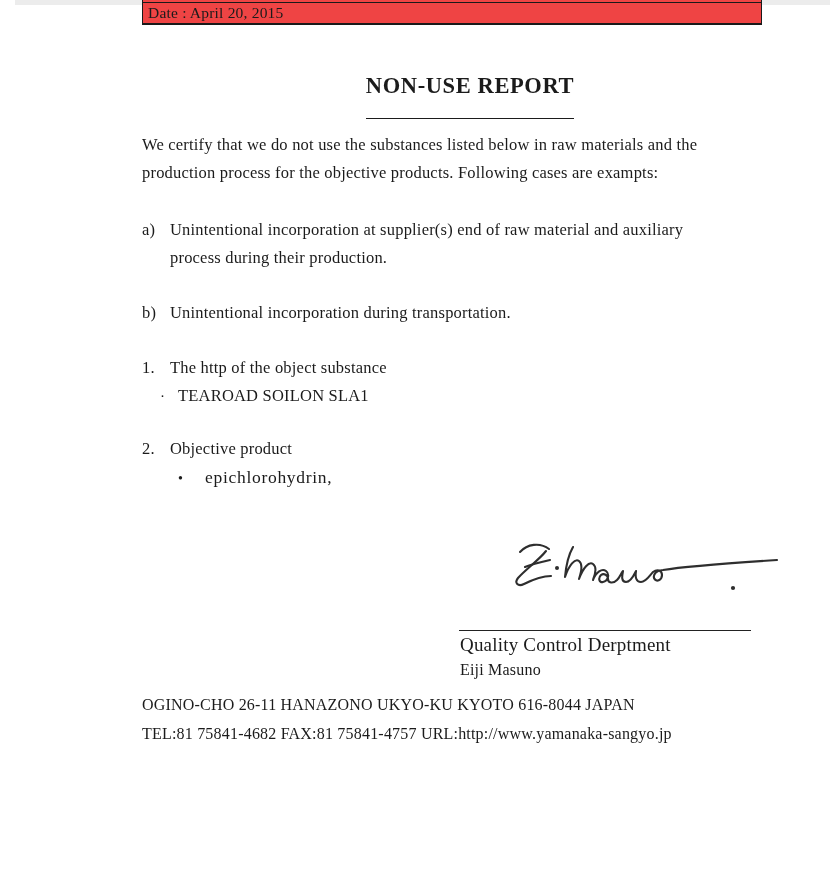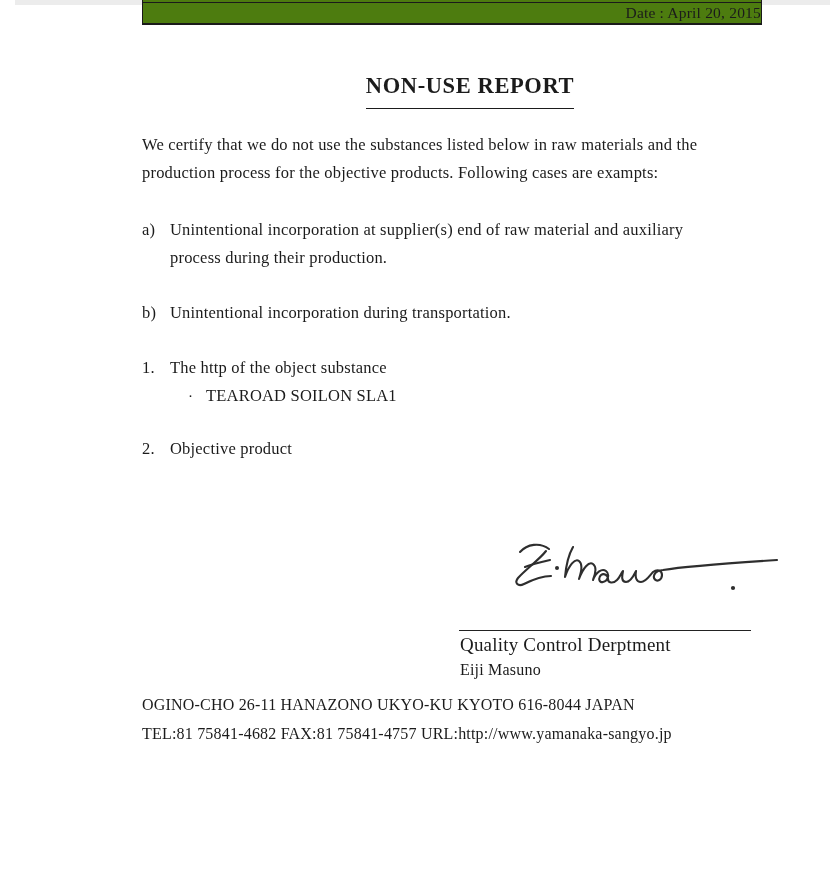--- a/index.html
+++ b/index.html
@@ -5,40 +5,40 @@
   html,body{margin:0;padding:0;background:#fff;}
   .page{
     position:relative;width:830px;height:879px;overflow:hidden;
     background:#ffffff;color:#1b1b1b;
     font-family:"Liberation Serif","DejaVu Serif",serif;
     letter-spacing:0.2px;
   }
   .top-strip{position:absolute;left:15px;top:0;width:815px;height:5px;background:#ececec;}
   
   .htable{
-    position:absolute;left:142px;top:0;width:618px;background:#4d7c0f;
-    border-left:1.6px solid #1a1a1a;border-right:1.6px solid #1a1a1a;border-bottom:1.6px solid #1a1a1a;text-align:right;
+    position:absolute;left:142px;top:0;width:618px;background:#ef4444;
+    border-left:1.6px solid #1a1a1a;border-right:1.6px solid #1a1a1a;border-bottom:1.6px solid #1a1a1a;
   }
   .htable .sliver{height:2px;border-bottom:1.6px solid #1a1a1a;}
   .htable .hrow{height:20px;line-height:20px;padding:0 0 0 5px;font-size:15.5px;}
   .htable .hrow.first{border-bottom:1.6px solid #1a1a1a;}
   
   .title-wrap{position:absolute;left:150px;top:73px;width:640px;text-align:center;}
   .title-wrap span{
     font-size:22.5px;font-weight:bold;letter-spacing:0.6px;
-    border-bottom:1.8px solid #1b1b1b;padding-bottom:10px;
+    border-bottom:1.8px solid #1b1b1b;padding-bottom:20px;
   }
   
   .intro{position:absolute;left:142px;top:131px;width:640px;font-size:16.5px;line-height:28px;}
   .list-item{position:absolute;font-size:16.5px;line-height:28px;}
   .list-item .marker{position:absolute;left:0;top:0;}
   .list-item .body{margin-left:28px;}
   .bullet-row{white-space:nowrap;}
   .bullet-row .bullet{display:inline-block;text-align:left;}
-  .n1 .bullet-row{margin-left:46px;}
+  .n1 .bullet-row{margin-left:18px;}
   .n1 .bullet{width:18px;font-size:15px;}
   .n2 .bullet-row{margin-left:36px;}
   .n2 .bullet{width:27px;font-size:14px;}
   .n2 .detail{font-size:17.5px;letter-spacing:0.7px;}
   
   .sig-svg{position:absolute;left:505px;top:530px;width:280px;height:68px;}
   .sig-line{position:absolute;left:459px;top:630px;width:292px;border-top:1.6px solid #222;}
   .dept{position:absolute;left:460px;top:634px;font-size:19px;}
   .signer{position:absolute;left:460px;top:661px;font-size:16px;}
   
@@ -84,20 +84,23 @@
     <span class="marker">1.</span>
     <div class="body">The http of the object substance</div>
     <div class="bullet-row">
       <span class="bullet">·</span><span class="detail">TEAROAD SOILON SLA1</span>
     </div>
   </div>
 
   <div class="list-item n2" style="left:142px;top:435px;">
     <span class="marker">2.</span>
     <div class="body">Objective product</div>
+    <div class="bullet-row">
+      <span class="bullet">•</span><span class="detail">epichlorohydrin,</span>
+    </div>
   </div>
 
   <svg class="sig-svg" viewBox="0 0 280 68" fill="none" stroke="#2e2e2e" stroke-width="2.1" stroke-linecap="round" stroke-linejoin="round">
 
     <path d="M 44 19 C 35 12, 22 14, 15 22"></path>
     <path d="M 41 21 C 34 30, 21 39, 13 48 C 9 53, 13 57, 19 54 C 27 50, 38 46, 46 46"></path>
     <path d="M 20 37 C 27 34, 36 32, 45 30"></path>
     <circle cx="52" cy="38" r="2" fill="#2e2e2e" stroke="none"></circle>
 
     <path d="M 68 17

